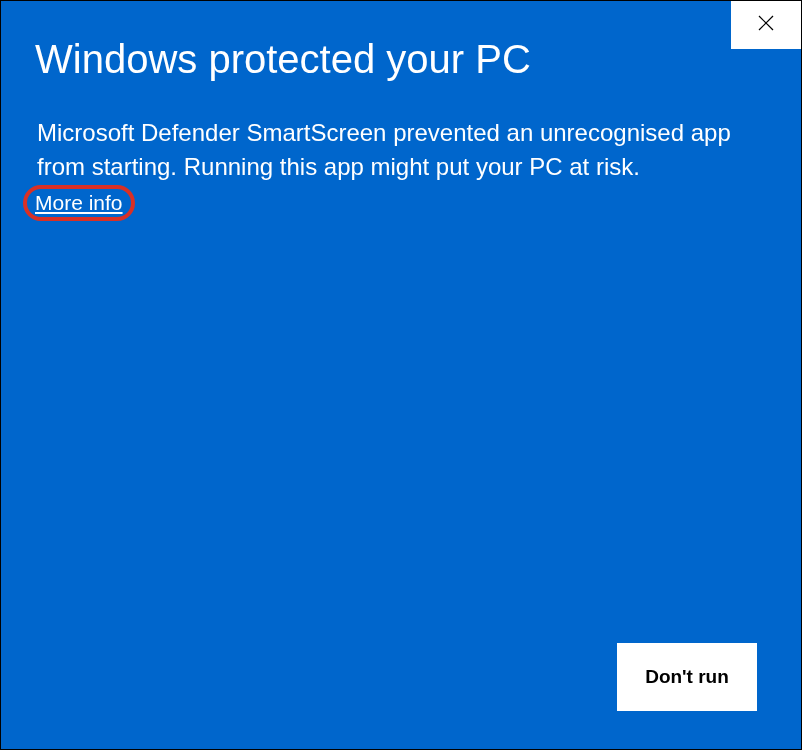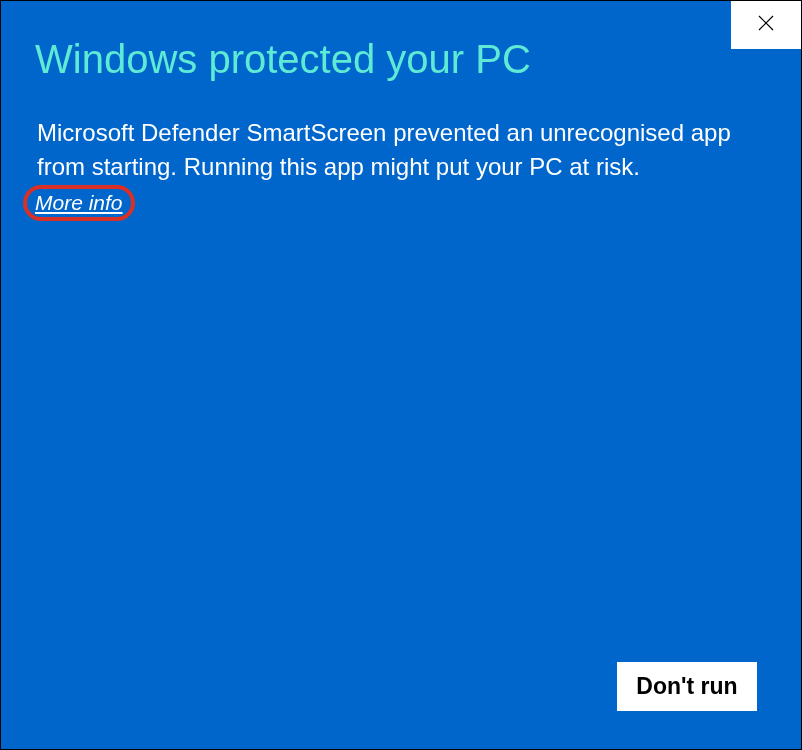--- a/index.html
+++ b/index.html
@@ -27,21 +27,21 @@
       justify-content: center;
       cursor: pointer;
     }
     .close-button svg {
       width: 16px;
       height: 16px;
     }
     .title {
       font-size: 40px;
       font-weight: 300;
-      color: #5eead4;
+      color: #ffffff;
       padding: 36px 34px 0 34px;
     }
     .message {
       font-size: 24px;
       font-weight: 400;
       color: #ffffff;
       padding: 34px 36px 0 36px;
       line-height: 1.4;
     }
     .more-info-container {
@@ -50,41 +50,40 @@
       margin-left: 26px;
       margin-top: 6px;
     }
     .more-info-link {
       font-size: 21px;
       color: #ffffff;
       text-decoration: underline;
       cursor: pointer;
       display: inline-block;
       padding: 2px 8px;
-      font-style: italic;
     }
     .red-highlight {
       position: absolute;
       top: -4px;
       left: -4px;
       right: -4px;
       bottom: -4px;
       border: 4px solid #D93025;
       border-radius: 18px;
       pointer-events: none;
     }
     .dont-run-button {
       position: absolute;
       bottom: 38px;
       right: 44px;
       width: 140px;
-      height: 49px;
+      height: 68px;
       background: #ffffff;
       border: none;
-      font-size: 23px;
+      font-size: 19px;
       font-weight: 600;
       font-family: 'Segoe UI', Tahoma, Geneva, Verdana, sans-serif;
       cursor: pointer;
       color: #000000;
     }
   </style>
 </head>
 <body>
 
 

